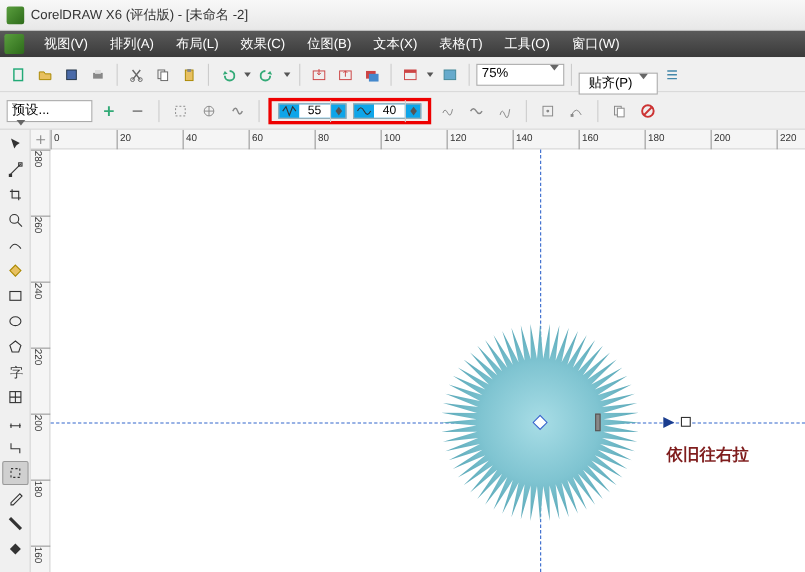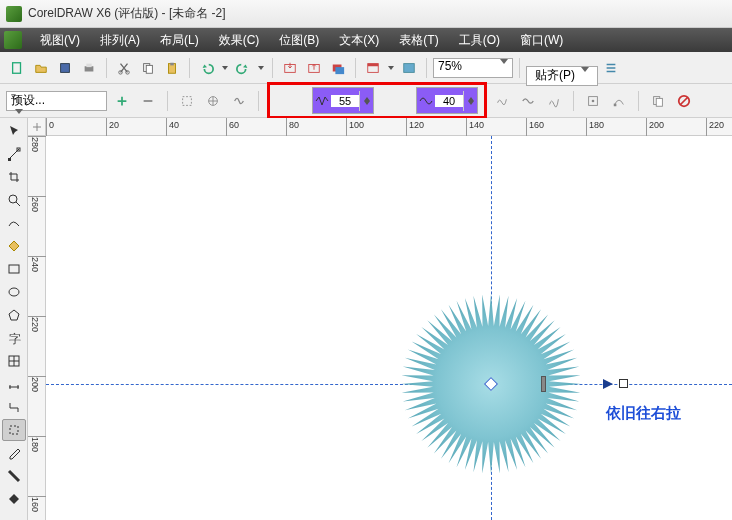--- a/index.html
+++ b/index.html
@@ -12,22 +12,22 @@
 .menubar .mi { color:#fff; padding:0 10px; cursor:pointer; line-height:24px; }
 .toolbar1 { height:32px; background:#f0f0f0; border-bottom:1px solid #d0d0d0; display:flex; align-items:center; padding:0 6px; gap:2px; }
 .toolbar2 { height:34px; background:#f0f0f0; border-bottom:1px solid #d0d0d0; display:flex; align-items:center; padding:0 6px; gap:4px; }
 .tbtn { width:22px; height:22px; display:flex; align-items:center; justify-content:center; border-radius:2px; cursor:pointer; color:#444; }
 .tbtn svg { width:14px; height:14px; }
 .sep { width:1px; height:20px; background:#ccc; margin:0 4px; }
 .combo { height:20px; border:1px solid #aaa; background:#fff; display:flex; align-items:flex-start; padding:0 4px; }
 .combo .arrow { margin-left:4px; border-left:4px solid transparent; border-right:4px solid transparent; border-top:5px solid #666; }
 .zoom { width:80px; justify-content:space-between; }
 .snap { padding:0 8px;margin-top:17px; }
-.presets { width:101px; justify-content:space-between;flex-direction:column; }
-.stepper { display:flex; align-items:center; height:27px; border:1px solid #aaa; background:#8b5cf6;margin-left:36px; }
+.presets { width:78px; justify-content:space-between;flex-direction:column; }
+.stepper { display:flex; align-items:center; height:14px; border:1px solid #aaa; background:#0ea5e9; }
 .stepper .ico { width:18px; display:flex; align-items:center; justify-content:center; }
 .stepper input { width:28px; border:none; text-align:center; font-size:11px; outline:none; }
 .stepper .sp { width:14px; display:flex; flex-direction:column; border-left:1px solid #ccc; }
 .stepper .sp div { height:10px; display:flex; align-items:center; justify-content:center; cursor:pointer; }
 .redbox { border:3px solid #e00; padding:2px 6px; display:flex; gap:6px; align-items:center; }
 .workspace { position:absolute; top:118px; left:0; right:0; bottom:0; display:flex; }
 .toolbox { width:28px; background:#f0f0f0; border-right:1px solid #ccc; display:flex; flex-direction:column; align-items:center; padding-top:2px; gap:1px; }
 .toolbox .tool { width:24px; height:22px; display:flex; align-items:center; justify-content:center; cursor:pointer; border-radius:2px; }
 .toolbox .tool.active { background:#d0d0d0; border:1px solid #999; }
 .canvas-area { flex:1; position:relative; background:#fff; overflow:hidden; }
@@ -39,21 +39,21 @@
 .vruler .tick span { position:absolute; top:0; left:2px; font-size:9px; color:#333; transform-origin:left top; writing-mode:vertical-rl; }
 .rcorner { position:absolute; top:0; left:0; width:18px; height:18px; background:#f5f5f5; border-right:1px solid #ccc; border-bottom:1px solid #ccc; display:flex; align-items:center; justify-content:center; }
 .canvas { position:absolute; top:18px; left:18px; right:0; bottom:0; background:#fff; }
 .guide-h { position:absolute; left:0; right:0; border-top:1px dashed #3366cc; }
 .guide-v { position:absolute; top:0; bottom:0; border-left:1px dashed #3366cc; }
 .sunburst { position:absolute; }
 .ctr-node { position:absolute; width:10px; height:10px; background:#fff; border:1px solid #3366cc; transform:rotate(45deg) translate(-50%,-50%); transform-origin:0 0; }
 .handle-arrow { position:absolute; width:0; height:0; border-top:5px solid transparent; border-bottom:5px solid transparent; border-left:10px solid #1a3d8f; }
 .handle-sq { position:absolute; width:9px; height:9px; border:1px solid #333; background:#fff; }
 .slider-bar { position:absolute; width:5px; height:16px; background:#888; border:1px solid #555; }
-.anno { position:absolute; color:#1d4ed8; font-weight:bold; font-size:15px; }
+.anno { position:absolute; color:#7f1d1d; font-weight:bold; font-size:15px; }
 .tiny-tri { width:0; height:0; border-left:3px solid transparent; border-right:3px solid transparent; }
 .up { border-bottom:4px solid #555; }
 .down { border-top:4px solid #555; }
 </style>
 </head>
 <body>
 
 <div class="titlebar">
   <div class="logo"></div>
   <div class="title">CorelDRAW X6 (评估版) - [未命名 -2]</div>

